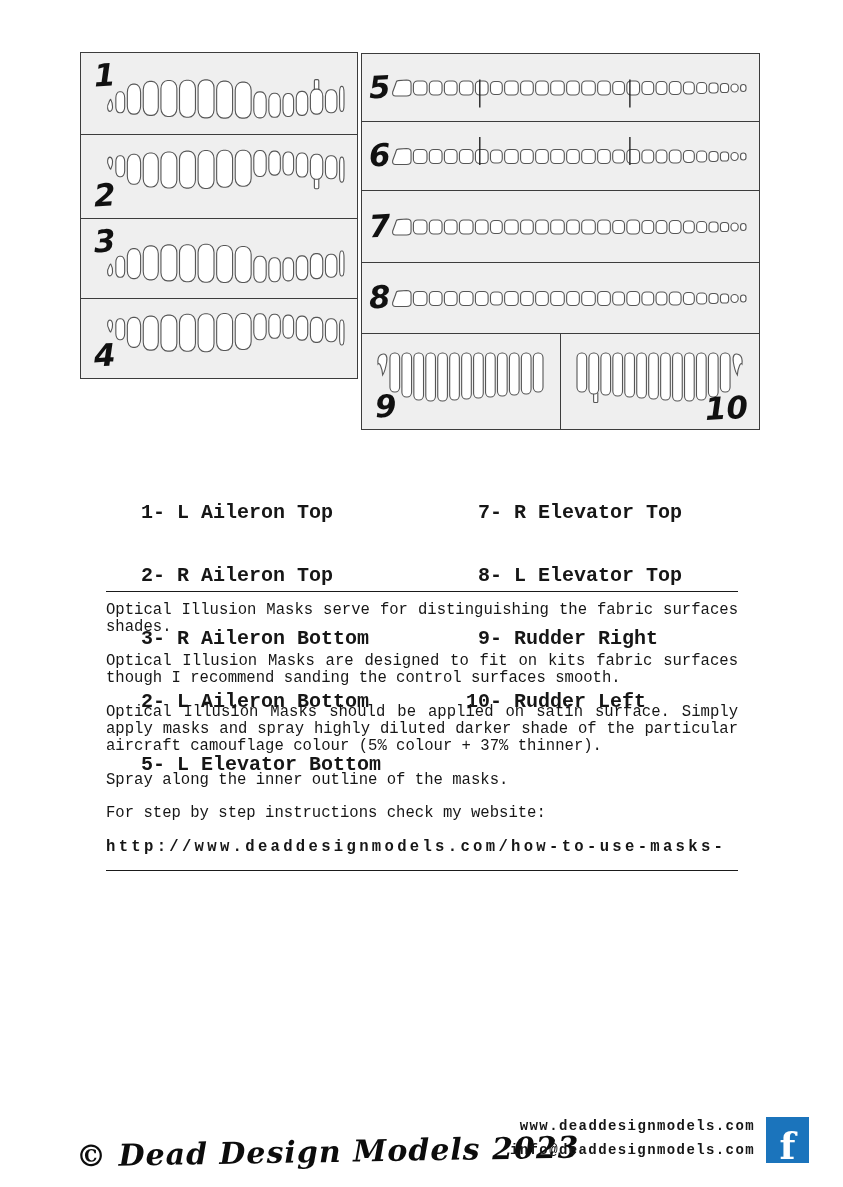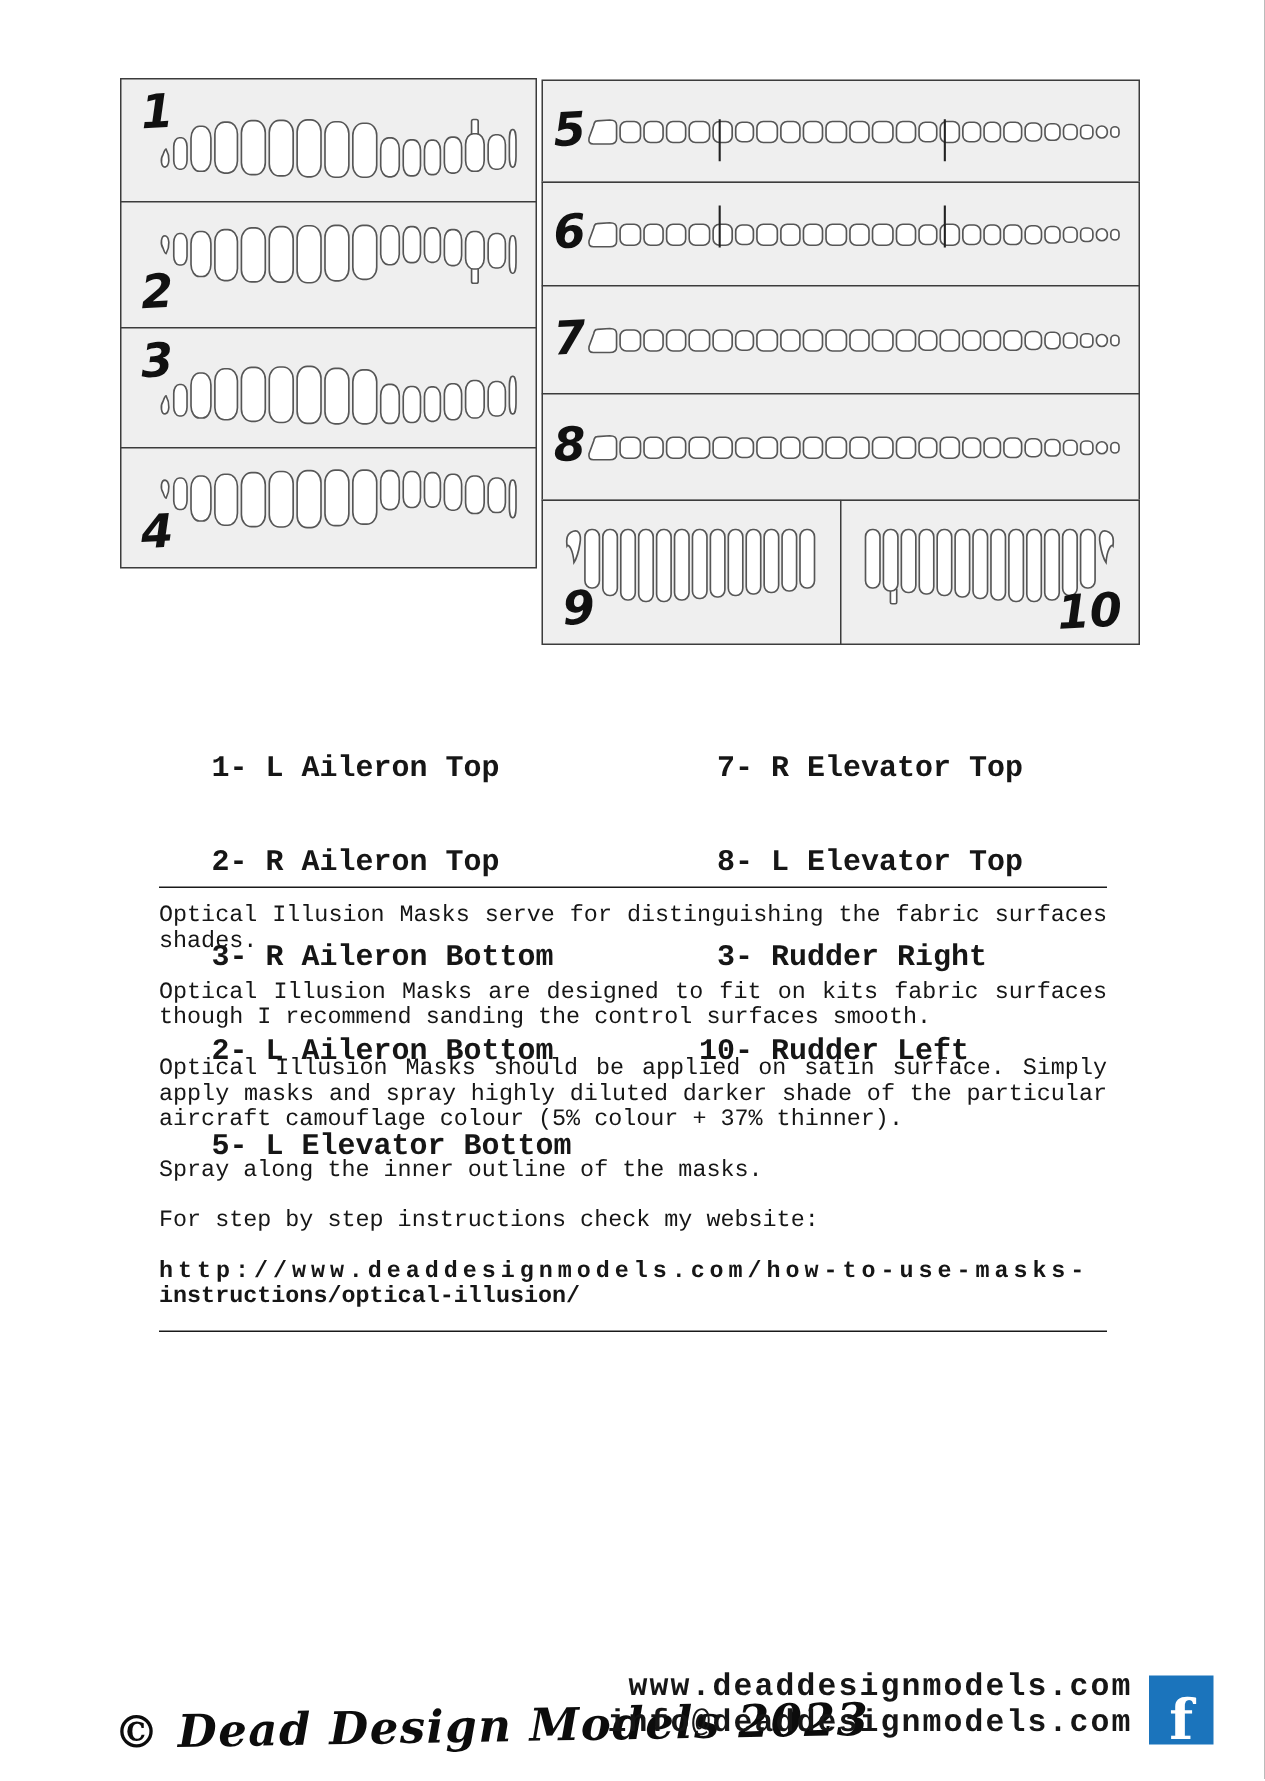--- a/index.html
+++ b/index.html
@@ -46,21 +46,21 @@
   .url .l1{letter-spacing:3.3px;}
   
   .copyright{
     position:absolute;left:76px;top:1134px;
     font-family:"DejaVu Serif","Liberation Serif",serif;
     font-style:italic;font-weight:700;font-size:30px;color:#0c0c0c;
     letter-spacing:1px;transform:rotate(-1deg);
   }
   .contact{
     position:absolute;right:88px;top:1114px;text-align:right;
-    font-size:21px;line-height:24px;font-weight:600;letter-spacing:1.4px;
+    font-size:14px;line-height:24px;font-weight:600;letter-spacing:1.4px;
   }
   .fb{
     position:absolute;right:34px;top:1117px;width:43px;height:46px;
     display:flex;align-items:flex-end;justify-content:center;
     color:#fff;font-family:"DejaVu Serif","Liberation Serif",serif;
     font-weight:700;font-size:37px;line-height:0.88;cursor:pointer;
   }
 </style>
 </head>
 <body>
@@ -332,34 +332,33 @@
   <div class="legend-col c1">
     <div>1- L Aileron Top</div>
     <div>2- R Aileron Top</div>
     <div>3- R Aileron Bottom</div>
     <div>2- L Aileron Bottom</div>
     <div>5- L Elevator Bottom</div>
   </div>
   <div class="legend-col c2">
     <div> 7- R Elevator Top</div>
     <div> 8- L Elevator Top</div>
-    <div> 3- Rudder Right</div>
+    <div> 9- Rudder Right</div>
     <div>10- Rudder Left</div>
   </div>
 
   <div class="instructions">
     <hr class="rule">
     <p>Optical Illusion Masks serve for distinguishing the fabric surfaces shades.</p>
     <p>Optical Illusion Masks are designed to fit on kits fabric surfaces though I recommend sanding the control surfaces smooth.</p>
     <p>Optical Illusion Masks should be applied on satin surface. Simply apply masks and spray highly diluted darker shade of the particular aircraft camouflage colour (5% colour + 37% thinner).</p>
     <p class="no-just">Spray along the inner outline of the masks.</p>
     <p class="no-just">For step by step instructions check my website:</p>
     <div class="url">
       <span class="l1">http://www.deaddesignmodels.com/how-to-use-masks-</span>
-      <span class="l2">instructions/optical-illusion/</span>
     </div>
     <hr class="rule">
   </div>
 
   <div class="copyright">© Dead Design Models 2023</div>
   <div class="contact">
     <div>www.deaddesignmodels.com</div>
     <div>info@deaddesignmodels.com</div>
   </div>
   <div class="fb" style="background: rgb(27, 116, 188);">f</div>

